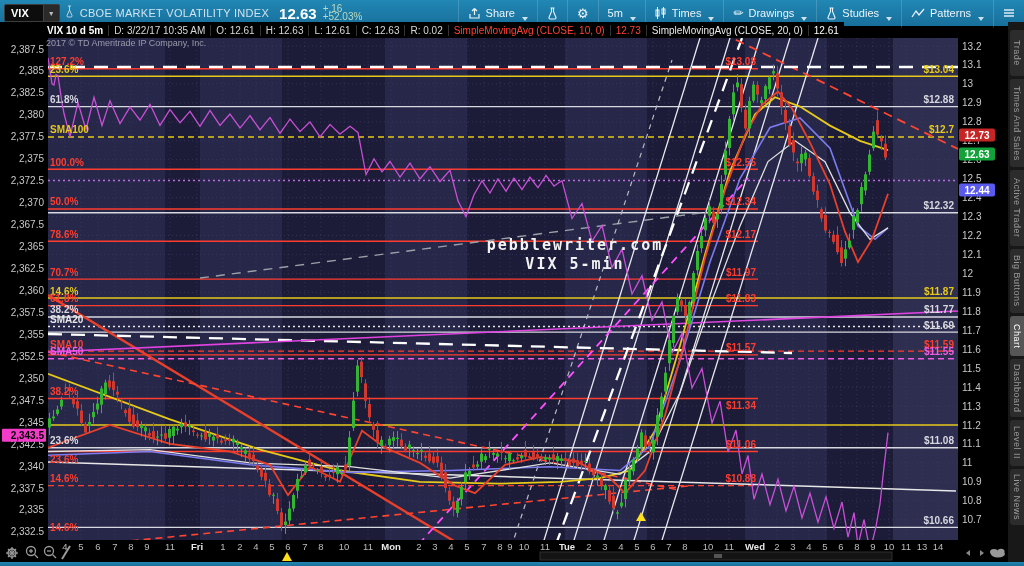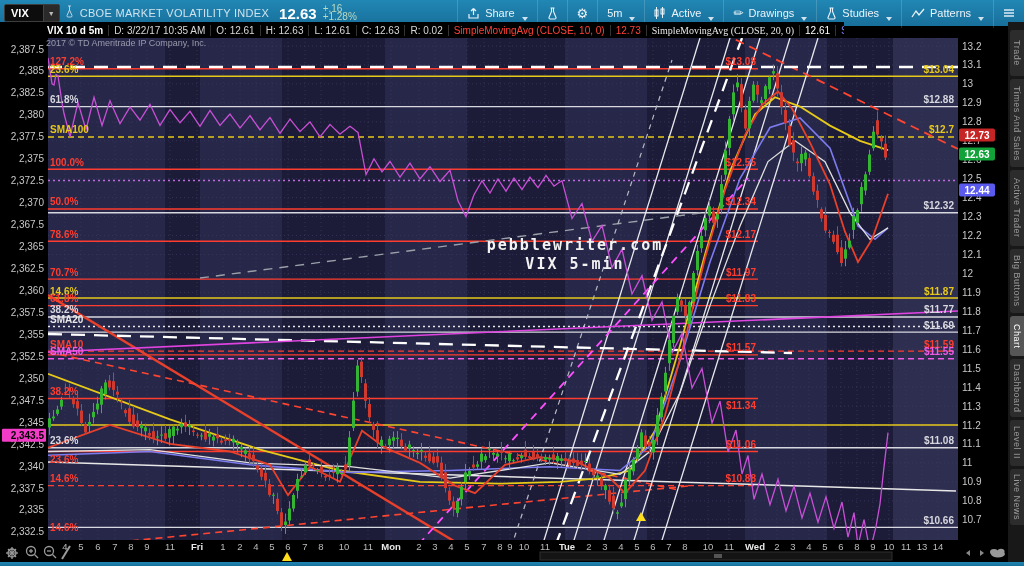--- a/index.html
+++ b/index.html
@@ -809,21 +809,21 @@
     </div>
     <span class="linkico">
       <svg width="9" height="13">
           <path d="M3 1 h3 M4.5 1 v4 L2 10.5 a1.2 1.2 0 0 0 1.1 1.5 h2.8 a1.2 1.2 0 0 0 1.1-1.5 L4.5 5" stroke="#bcd4e2" fill="none" stroke-width="1"></path>
         </svg>
     </span>
     <div class="idxname">CBOE MARKET VOLATILITY INDEX</div>
     <div class="last">12.63</div>
     <div class="chg">
       <div>+.16</div>
-        <div>+1.28%</div>
+        <div>+52.03%</div>
     </div>
     <div class="spacer"></div>
     <div class="tbtn">
       <svg width="13" height="12">
           <path d="M2 7 v4 h9 V7" stroke="#eaf4fa" fill="none" stroke-width="1.2"></path>
           <path d="M6.5 8 V1.5 M6.5 1.5 L4 4 M6.5 1.5 L9 4" stroke="#eaf4fa" fill="none" stroke-width="1.2"></path>
         </svg>
       <span>Share</span>
         <i class="caret"></i>
     </div>
@@ -839,21 +839,21 @@
       <span>5m</span>
         <i class="caret"></i>
     </div>
     <div class="tbtn">
       <svg width="12" height="12">
           <rect x="1" y="3" width="3" height="6" fill="none" stroke="#eaf4fa"></rect>
           <line x1="2.5" y1="0" x2="2.5" y2="12" stroke="#eaf4fa"></line>
           <rect x="7" y="2" width="3" height="5" fill="none" stroke="#eaf4fa"></rect>
           <line x1="8.5" y1="0" x2="8.5" y2="11" stroke="#eaf4fa"></line>
         </svg>
-      <span>Active</span>
+      <span>Times</span>
         <i class="caret"></i>
     </div>
     <div class="tbtn">
       <span style="font-size:12px;">✏</span>
       <span>Drawings</span>
         <i class="caret"></i>
     </div>
     <div class="tbtn">
       <svg width="11" height="13">
           <path d="M3.5 1 h4 M4.5 1 v3.5 L2 10.5 a1.2 1.2 0 0 0 1.1 1.5 h4.8 a1.2 1.2 0 0 0 1.1-1.5 L6.5 4.5 V1" stroke="#eaf4fa" fill="none" stroke-width="1.1"></path>
@@ -883,21 +883,21 @@
     <span class="ib title">VIX 10 d 5m</span>
     <span class="ib">D: 3/22/17 10:35 AM</span>
     <span class="ib">O: 12.61</span>
     <span class="ib">H: 12.63</span>
     <span class="ib">L: 12.61</span>
     <span class="ib">C: 12.63</span>
     <span class="ib">R: 0.02</span>
     <span id="studies-row" style="display:flex;">
         <span class="ib" style="color: rgb(255, 65, 54);">SimpleMovingAvg (CLOSE, 10, 0)</span>
         <span class="ib" style="color: rgb(255, 65, 54);">12.73</span>
-        <span class="ib" style="color: rgb(232, 232, 232); font-family: Liberation Serif, serif;">SimpleMovingAvg (CLOSE, 20, 0)</span>
+        <span class="ib" style="color: rgb(232, 232, 232);">SimpleMovingAvg (CLOSE, 20, 0)</span>
         <span class="ib" style="color: rgb(255, 255, 255);">12.61</span>
         <span class="ib" style="color: rgb(133, 133, 255);">SimpleMovingAvg (CLOSE, 50, 0)</span>
         <span class="ib" style="color: rgb(133, 133, 255);">12.44</span>
       </span>
     <span style="flex:1"></span>
 
   </div>
 
   <div id="sidebar">
     <div class="tab">

